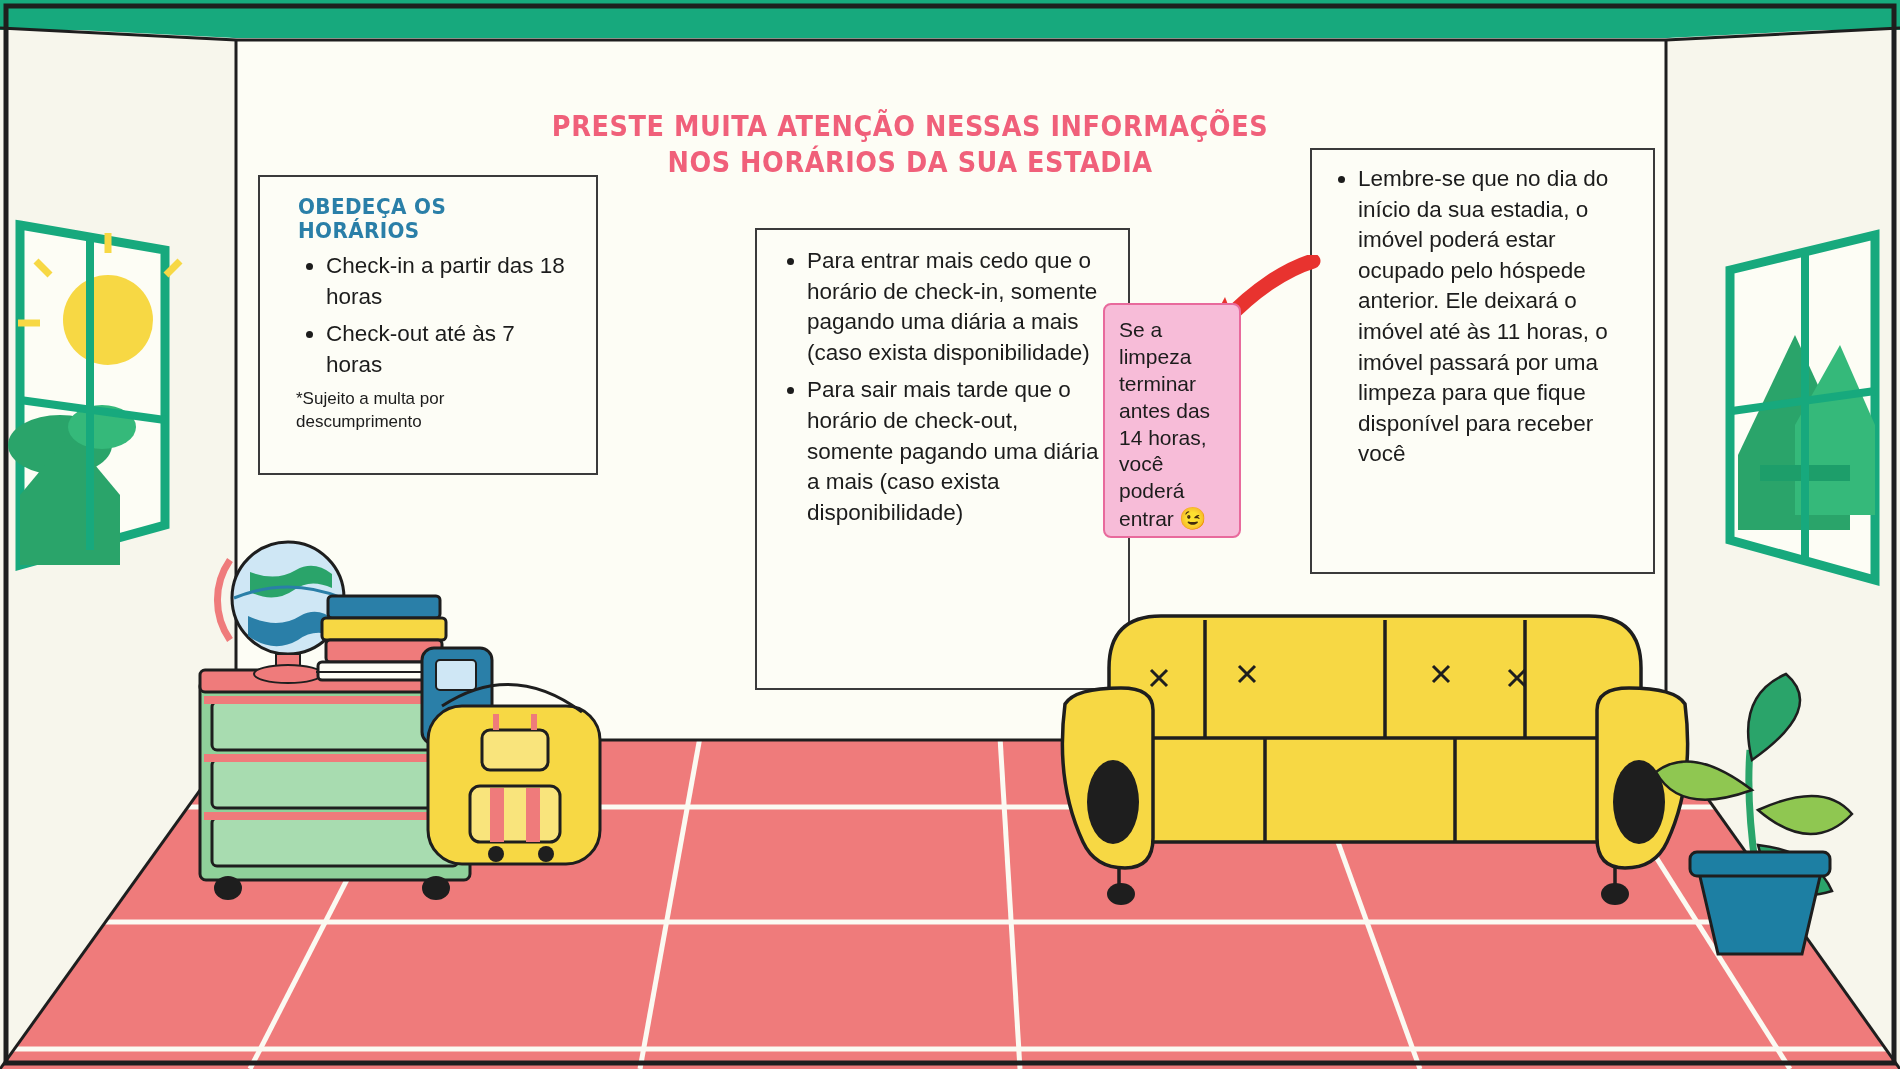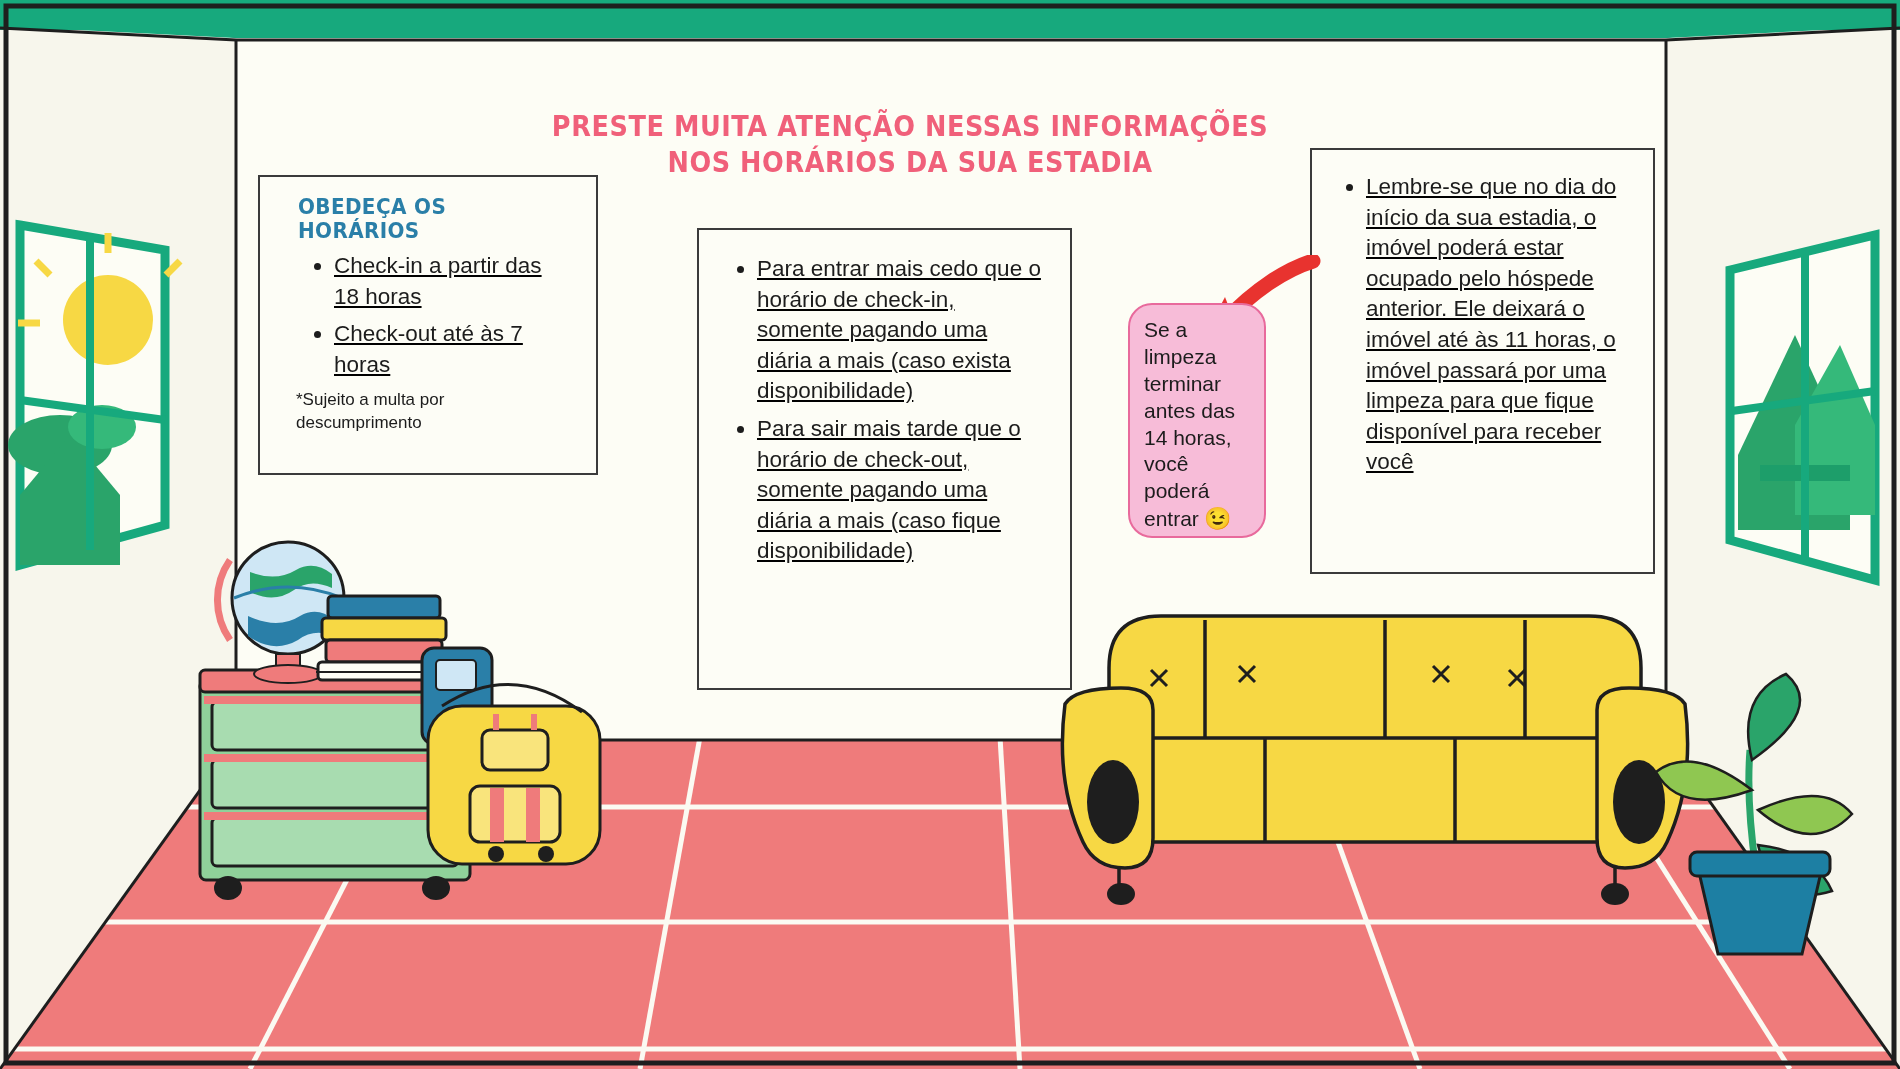--- a/index.html
+++ b/index.html
@@ -57,21 +57,21 @@
     box-sizing: border-box;
   }
   .panel-left {
     left: 258px;
     top: 175px;
     width: 340px;
     height: 300px;
     padding: 18px 22px 14px 36px;
   }
   .panel-mid {
-    left: 697px;
+    left: 755px;
     top: 228px;
     width: 375px;
     height: 462px;
     padding: 16px 20px;
   }
   .panel-right {
     left: 1310px;
     top: 148px;
     width: 345px;
     height: 426px;
@@ -84,48 +84,47 @@
     font-weight: bold;
     font-size: 21px;
     letter-spacing: 0.4px;
     text-transform: uppercase;
     margin: 0 0 8px 2px;
     transform: scaleX(0.95);
     transform-origin: left center;
   }
 
   ul.bullets {
-    margin: 8px;
+    margin: 0;
     padding-left: 30px;
     list-style: disc;
-    text-decoration: underline;
   }
   ul.bullets li {
     color: #1c1c1c;
     font-size: 22.5px;
     line-height: 1.36;
     margin-bottom: 7px;
   }
   .panel-note {
     color: #1c1c1c;
     font-size: 17px;
     line-height: 1.36;
     margin: 6px 0 0 0;
   }
 
   
   .callout {
     position: absolute;
-    left: 1128px;
+    left: 1103px;
     top: 303px;
     width: 138px;
     height: 235px;
     background: #f7bcd8;
     border: 2.5px solid #e86a9c;
-    border-radius: 24px;
+    border-radius: 8px;
     box-sizing: border-box;
     padding: 12px 12px 8px 14px;
     color: #1c1c1c;
     font-size: 21px;
     line-height: 1.28;
   }
   .callout .wink {
     font-size: 22px;
   }
 
@@ -229,21 +228,21 @@
     <ul class="bullets">
       <li>Check-in a partir das 18 horas</li>
       <li>Check-out até às 7 horas</li>
     </ul>
     <p class="panel-note">*Sujeito a multa por descumprimento</p>
   </div>
 
   <div class="panel panel-mid">
     <ul class="bullets">
       <li>Para entrar mais cedo que o horário de check-in, somente pagando uma diária a mais (caso exista disponibilidade)</li>
-      <li>Para sair mais tarde que o horário de check-out, somente pagando uma diária a mais (caso fique disponibilidade)</li>
+      <li>Para sair mais tarde que o horário de check-out, somente pagando uma diária a mais (caso exista disponibilidade)</li>
     </ul>
   </div>
 
   <div class="panel panel-right">
     <ul class="bullets">
       <li>Lembre-se que no dia do início da sua estadia, o imóvel poderá estar ocupado pelo hóspede anterior. Ele deixará o imóvel até às 11 horas, o imóvel passará por uma limpeza para que fique disponível para receber você</li>
     </ul>
   </div>
 
   <svg class="arrow" viewBox="0 0 130 90">

